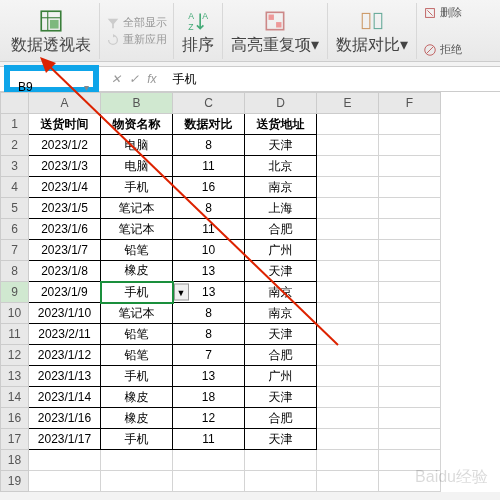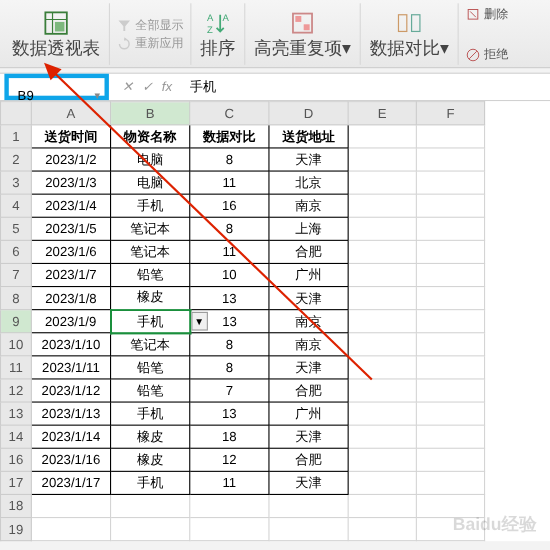--- a/index.html
+++ b/index.html
@@ -42,21 +42,21 @@
       background: #fff;
       border-top: 1px solid #ccc;
       border-bottom: 1px solid #ccc;
       height: 26px;
       display: flex;
       align-items: center;
       margin-top: 4px;
     }
     .name-box {
       width: 95px;
-      border: 4px solid #0ea5e9;
+      border: 6px solid #0ea5e9;
       height: 20px;
       margin: 2px 4px;
       display: flex;
       align-items: center;
       padding: 16px 18px 0 8px;
       font-size: 12px;
       background: #fff;
       position: relative;
     }
     .name-box::after { content: "▾"; position: absolute; right: 4px; color: #888; font-size: 10px; }
@@ -111,21 +111,21 @@
       left: 38px;
       z-index: 50;
       pointer-events: none;
     }
     .watermark {
       position: absolute;
       bottom: 12px;
       right: 12px;
       color: rgba(0,0,0,0.15);
       font-size: 16px;
-      font-weight: bold;
+      font-weight: normal;
       z-index: 40;
     }
   </style>
 </head>
 <body>
 
 <div class="ribbon">
   <div class="ribbon-btn">
     <svg class="ribbon-icon" viewBox="0 0 24 24">
         <rect x="3" y="3" width="18" height="18" fill="none" stroke="#3a7e3a" stroke-width="1.5"></rect>
@@ -303,21 +303,21 @@
           <td class="rowhdr">10</td>
           <td class="col-A data-cell">2023/1/10</td>
           <td class="col-B data-cell">笔记本</td>
           <td class="col-C data-cell">8</td>
           <td class="col-D data-cell">南京</td>
           <td class="col-E"></td>
           <td class="col-F"></td>
         </tr>
         <tr>
           <td class="rowhdr">11</td>
-          <td class="col-A data-cell">2023/1/11</td>
+          <td class="col-A data-cell">2023/2/11</td>
           <td class="col-B data-cell">铅笔</td>
           <td class="col-C data-cell">8</td>
           <td class="col-D data-cell">天津</td>
           <td class="col-E"></td>
           <td class="col-F"></td>
         </tr>
         <tr>
           <td class="rowhdr">12</td>
           <td class="col-A data-cell">2023/1/12</td>
           <td class="col-B data-cell">铅笔</td>

